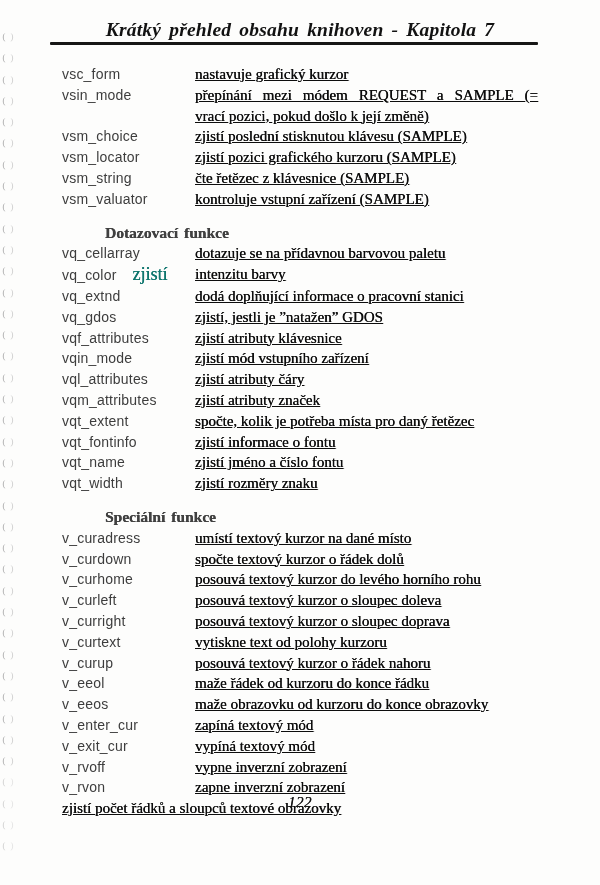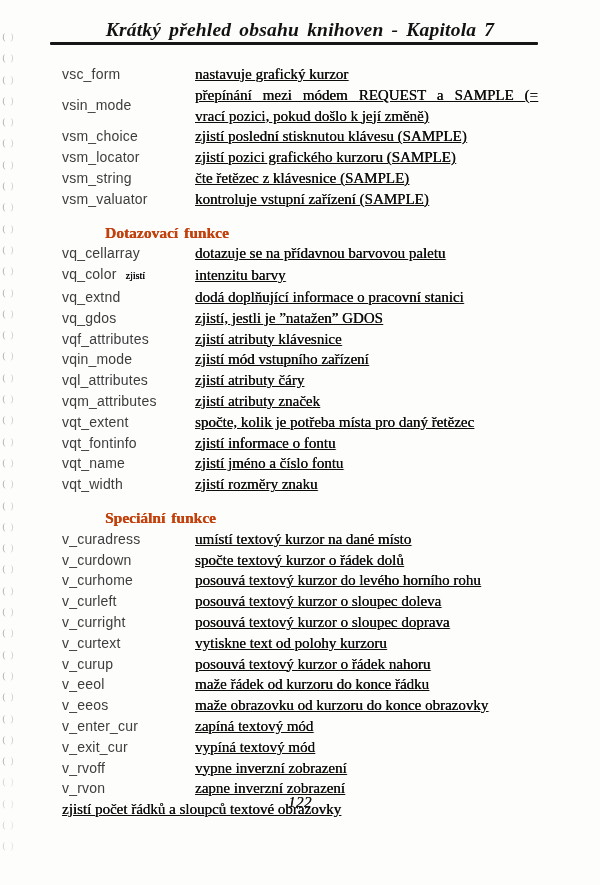--- a/index.html
+++ b/index.html
@@ -24,31 +24,31 @@
   }
   .header-rule{
     position:absolute;top:42px;left:50px;width:488px;height:2.6px;
     background:#161616;border-radius:1px;
   }
 
   .content{position:absolute;left:62px;top:64px;width:476px;}
   section{display:block;}
   .section-heading{
     margin:13px 0 0 43px;font-size:15.5px;font-weight:700;line-height:20.8px;
-    word-spacing:2px;color:#c2410c;text-shadow:.2px 0 0 currentColor;
-  }
-  .row{display:flex;align-items:center;}
+    word-spacing:2px;color:#404040;text-shadow:.2px 0 0 currentColor;
+  }
+  .row{display:flex;align-items:flex-start;}
   .fn-name{
     flex:0 0 133px;width:133px;
     font-family:"Liberation Sans",sans-serif;font-size:14px;line-height:20.8px;
     color:#3d3d3d;letter-spacing:.2px;white-space:nowrap;
   }
   .fn-extra{
-    font-family:"Liberation Serif",serif;font-size:10px;color:#000000;
-    margin-left:9px;text-shadow:.3px 0 0 currentColor;letter-spacing:0;
+    font-family:"Liberation Serif",serif;font-size:18px;color:#0f766e;
+    margin-left:16px;text-shadow:.3px 0 0 currentColor;letter-spacing:0;
   }
   .fn-desc{
     flex:1;font-size:15px;line-height:20.8px;color:#0d0d0d;
     text-shadow:.3px 0 0 currentColor;
     text-decoration:underline;
   }
   .desc-line{display:block;}
   .desc-line.justify{text-align:justify;text-align-last:justify;}
 
   .page-number{

